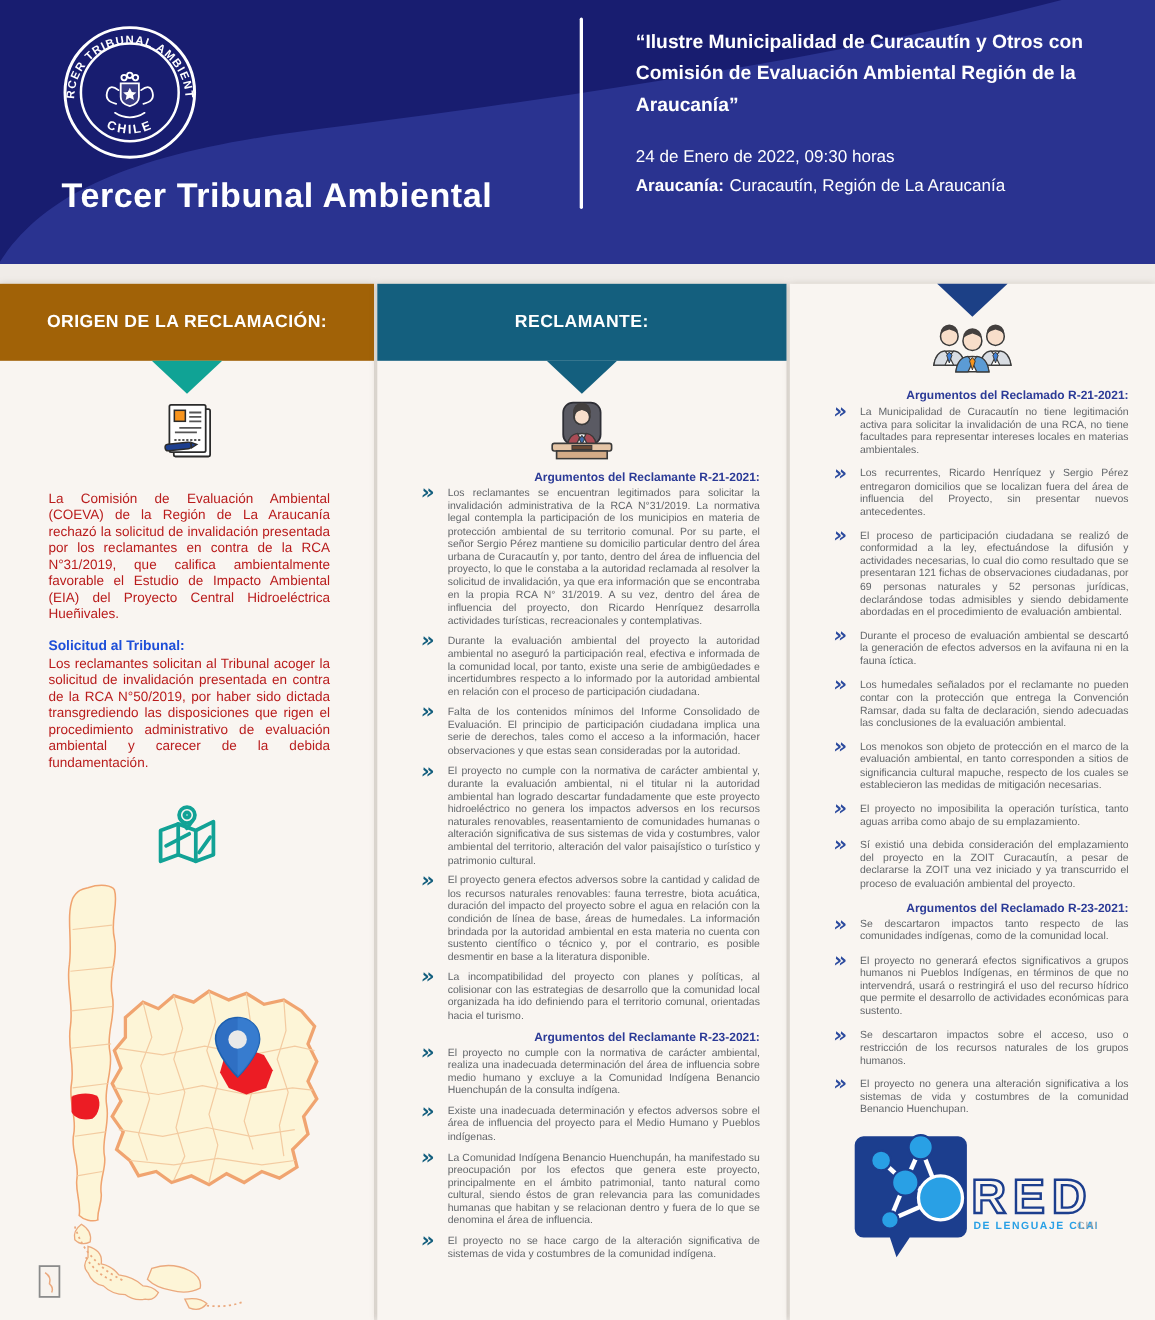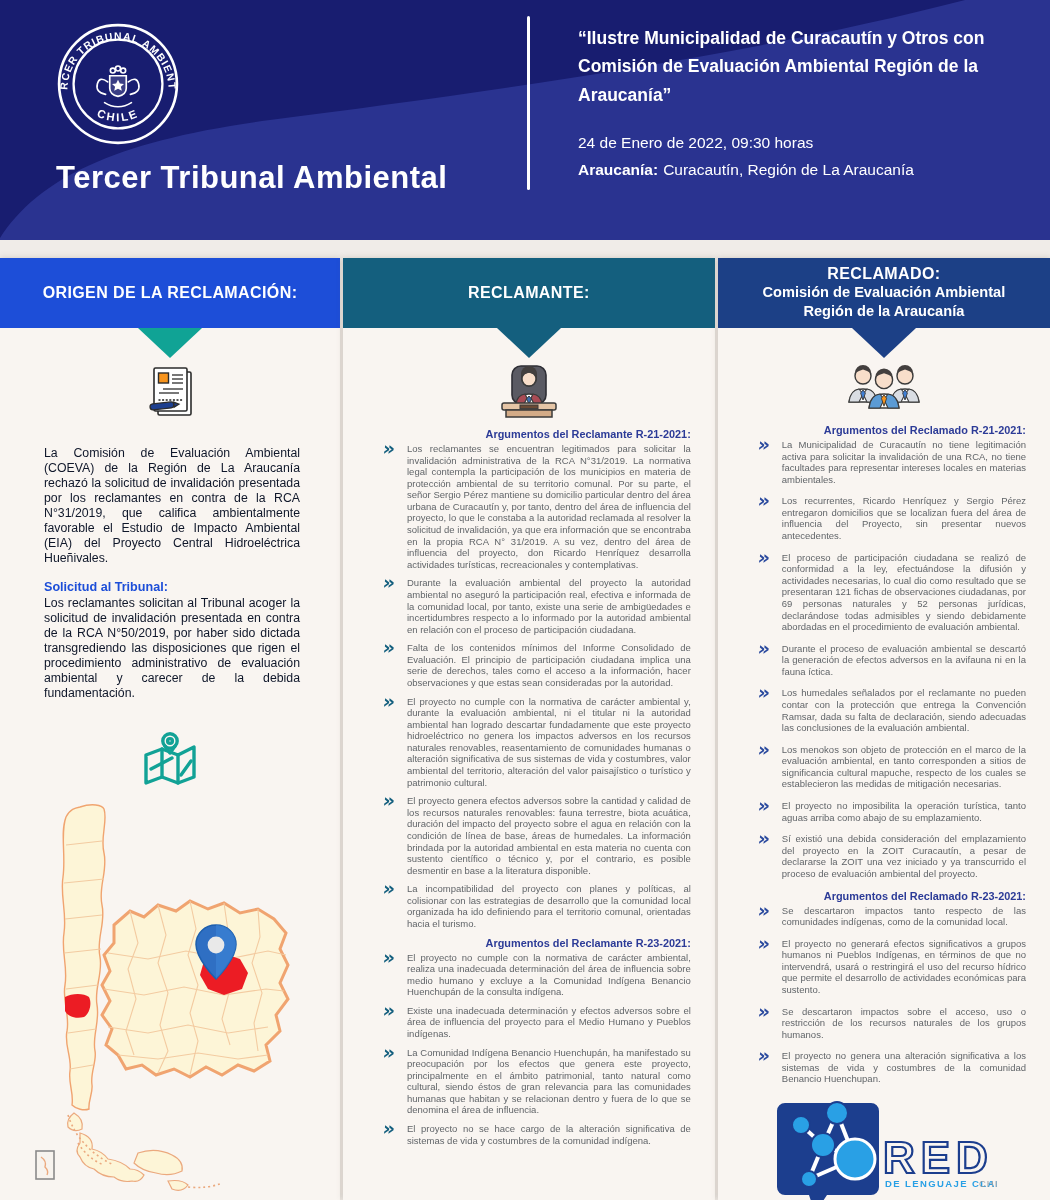--- a/index.html
+++ b/index.html
@@ -19,36 +19,36 @@
   .case-meta b{margin-right:5px;}
 
   
   .columns{position:absolute;left:0;top:258px;width:1050px;height:942px;display:flex;gap:3px;}
   .col{background:#f9f5f1;box-shadow:0 0 6px rgba(110,95,80,.25);position:relative;}
   .col-1{width:349px;}
   .col-2{width:385px;}
   .col-3{width:344px;}
 
   .banner{height:70px;display:flex;flex-direction:column;justify-content:center;text-align:center;color:#fff;font-weight:bold;}
-  .banner-teal{background:#1d4ed8;}
+  .banner-teal{background:#a16207;}
   .banner-cyan{background:#145f7e;}
   .banner-navy{background:#1c4086;}
   .banner .l1{font-size:16px;letter-spacing:.4px;}
   .banner .l2,.banner .l3{font-size:14.6px;line-height:1.32;}
   .banner-teal .l1{font-size:16px;}
   .pointer{width:0;height:0;border-left:32px solid transparent;border-right:32px solid transparent;margin:0 auto;}
   .pointer-teal{border-top:30px solid #10a395;}
   .pointer-cyan{border-top:30px solid #145f7e;}
   .pointer-navy{border-top:30px solid #1c4086;}
 
   .col-icon{display:block;margin:4px auto 0;}
 
   
   .origen-text{margin:26px 40px 0 44px;}
-  .para{font-size:12.3px;line-height:1.22;text-align:justify;color:#0f172a;margin:0;}
+  .para{font-size:12.3px;line-height:1.22;text-align:justify;color:#b91c1c;margin:0;}
   .subhead{font-size:12.6px;font-weight:bold;color:#1d4ed8;margin:14px 0 2px 0;}
   .map-icon{display:block;margin:30px auto 0;}
   .map-graphic{display:block;margin:4px 0 0 18px;}
 
   
   .args{margin-top:10px;}
   .arg-head{font-size:10.9px;font-weight:bold;color:#2c3b97;margin:0 24px 3px 40px;text-align:right;}
   .arg-head.later{margin-top:6px;}
   .bullet{position:relative;margin:0 24px 7px 40px;padding-left:24px;}
   .chev{position:absolute;left:0;top:-6px;font-family:"DejaVu Sans",sans-serif;font-size:19px;font-weight:bold;transform:skewX(-8deg);}
@@ -278,25 +278,20 @@
           <p class="btxt">La Comunidad Indígena Benancio Huenchupán, ha manifestado su preocupación por los efectos que genera este proyecto, principalmente en el ámbito patrimonial, tanto natural como cultural, siendo éstos de gran relevancia para las comunidades humanas que habitan y se relacionan dentro y fuera de lo que se denomina el área de influencia.</p>
         </div>
         <div class="bullet">
           <span class="chev">»</span>
           <p class="btxt">El proyecto no se hace cargo de la alteración significativa de sistemas de vida y costumbres de la comunidad indígena.</p>
         </div>
       </div>
     </section>
 
     <section class="col col-3">
-      <div class="banner banner-navy">
-        <div class="l1">RECLAMADO:</div>
-        <div class="l2">Comisión de Evaluación Ambiental</div>
-        <div class="l3">Región de la Araucanía</div>
-      </div>
       <div class="pointer pointer-navy"></div>
 
       <svg class="col-icon" width="80" height="52" viewBox="0 0 80 52">
 
         <g>
           <circle cx="19" cy="14" r="8" fill="#f8deca" stroke="#3a3a3a" stroke-width="1.4"></circle>
           <path d="M11,11 a8,8 0 0 1 16,0 l-4,-2 -4,-1.5 -4,1.5 z" fill="#433f3e"></path>
           <path d="M5,40 q2,-13 14,-13 q12,0 14,13 z" fill="#ffffff" stroke="#3a3a3a" stroke-width="1.4"></path>
           <path d="M5,40 q1.5,-12 10,-13 l4,5 -4,8 z" fill="#d9dde3" stroke="#3a3a3a" stroke-width="1.1"></path>
           <path d="M33,40 q-1.5,-12 -10,-13 l-4,5 4,8 z" fill="#d9dde3" stroke="#3a3a3a" stroke-width="1.1"></path>

